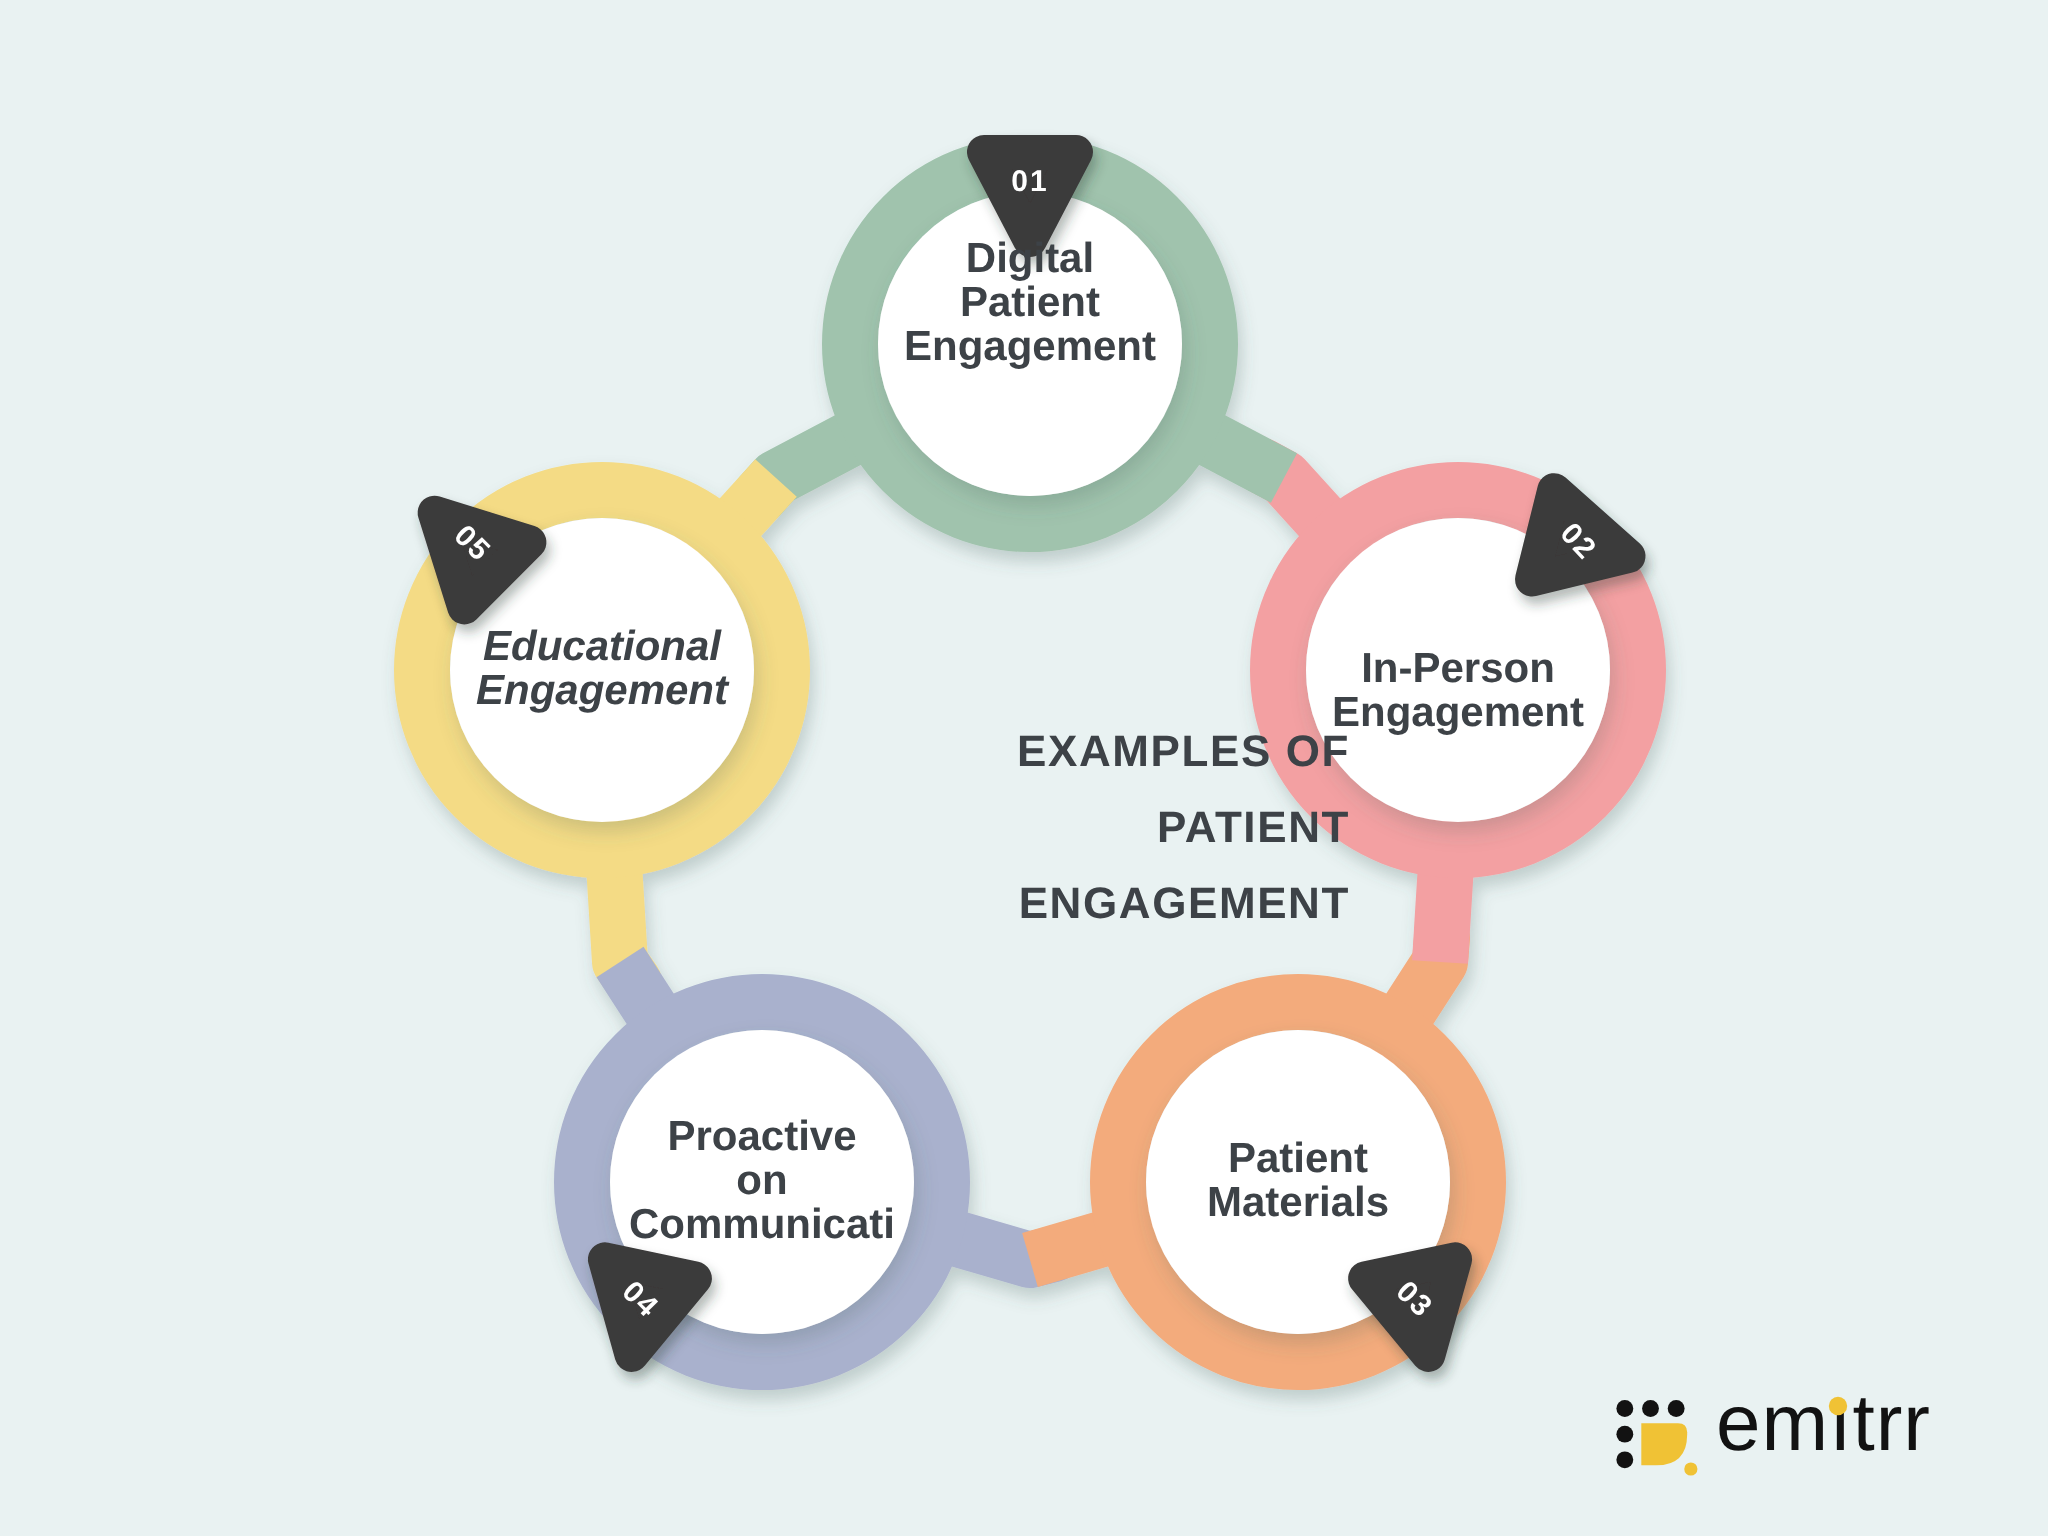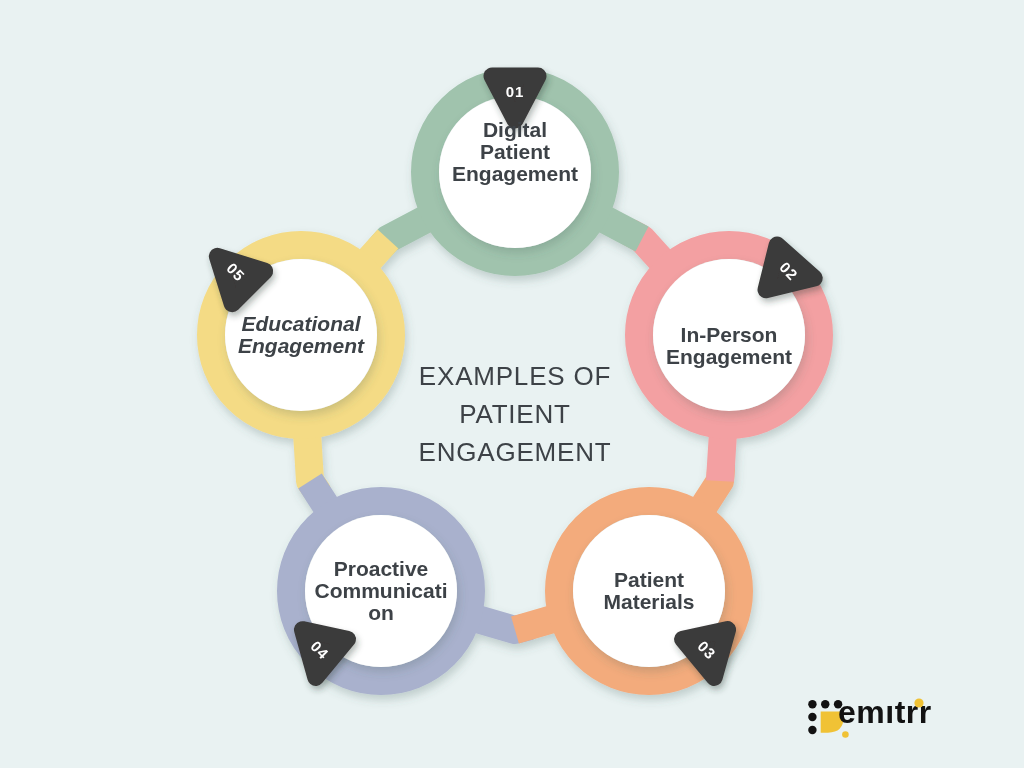--- a/index.html
+++ b/index.html
@@ -9,23 +9,23 @@
     font-family: "Liberation Sans", sans-serif;
     position: relative;
   }
   .stage { position: absolute; inset: 0; width: 1024px; height: 768px; }
   svg.diagram { position: absolute; left: 0; top: 0; z-index: 1; }
 
   .overlay { position: absolute; z-index: 2; }
 
   .page-title {
     left: 355px; top: 357px; width: 320px;
-    text-align: center;
+    text-align: right;
     color: var(--ink, #3d4247);
-    font-size: 26px; font-weight: 400;
+    font-size: 22px; font-weight: 700;
     letter-spacing: 0.8px;
     line-height: 38px;
   }
   .page-title span { display: block; }
 
   .node-label {
     width: 170px;
     text-align: center;
     color: var(--ink, #3d4247);
     font-size: 21px; font-weight: 700;
@@ -34,23 +34,23 @@
   .node-label span { display: block; }
   .label-1 { left: 430px; top: 119px; }
   .label-2 { left: 644px; top: 324px; }
   .label-3 { left: 564px; top: 569px; }
   .label-4 { left: 296px; top: 558px; }
   .label-5 { left: 216px; top: 313px; font-style: italic; }
 
   .logo { left: 806px; top: 690px; width: 200px; height: 56px; z-index: 2; }
   .logo-mark { position: absolute; left: 0; top: 6px; }
   .wordmark {
-    position: absolute; left: 32px; top: -6px;
+    position: absolute; left: 52px; top: -6px;
     color: var(--logo-ink, #121212);
-    font-size: 32px; font-weight: 700; letter-spacing: 0.5px;
+    font-size: 40px; font-weight: 400; letter-spacing: 0.5px;
     line-height: 56px;
   }
   .idot-svg { position: absolute; left: 107px; top: 7px; }
 </style>
 </head>
 <body style="--bg: #e9f2f2; --ink: #3d4247; --logo-ink: #121212;">
 
 <div class="stage">
 
   <svg class="diagram" width="1024" height="768" viewBox="0 0 1024 768">
@@ -124,22 +124,22 @@
   <div class="overlay node-label label-2">
     <span>In-Person</span>
     <span>Engagement</span>
   </div>
   <div class="overlay node-label label-3">
     <span>Patient</span>
     <span>Materials</span>
   </div>
   <div class="overlay node-label label-4">
     <span>Proactive</span>
+    <span>on</span>
     <span>Communicati</span>
-    <span>on</span>
   </div>
   <div class="overlay node-label label-5">
     <span>Educational</span>
     <span>Engagement</span>
   </div>
 
   <div class="overlay logo">
     <svg class="logo-mark" width="44" height="44" viewBox="0 0 48 48">
       <g>
         <circle cx="7" cy="9" r="4.6" fill="#121212"></circle>

